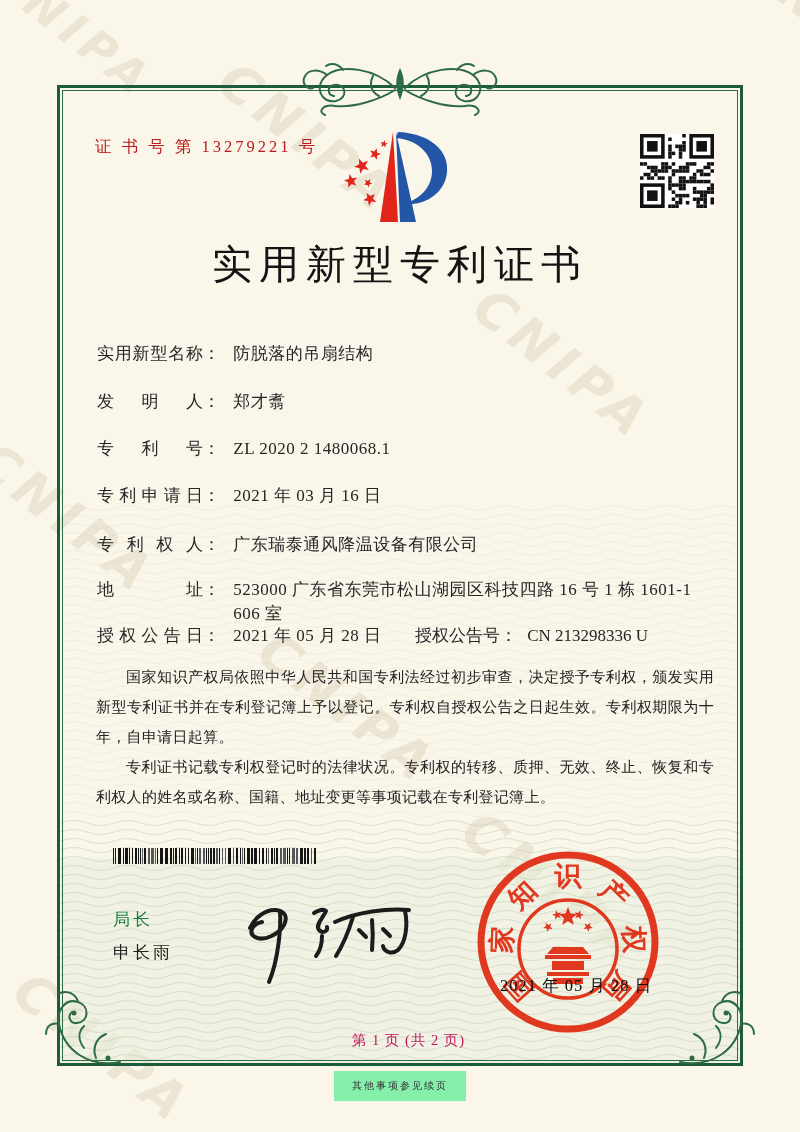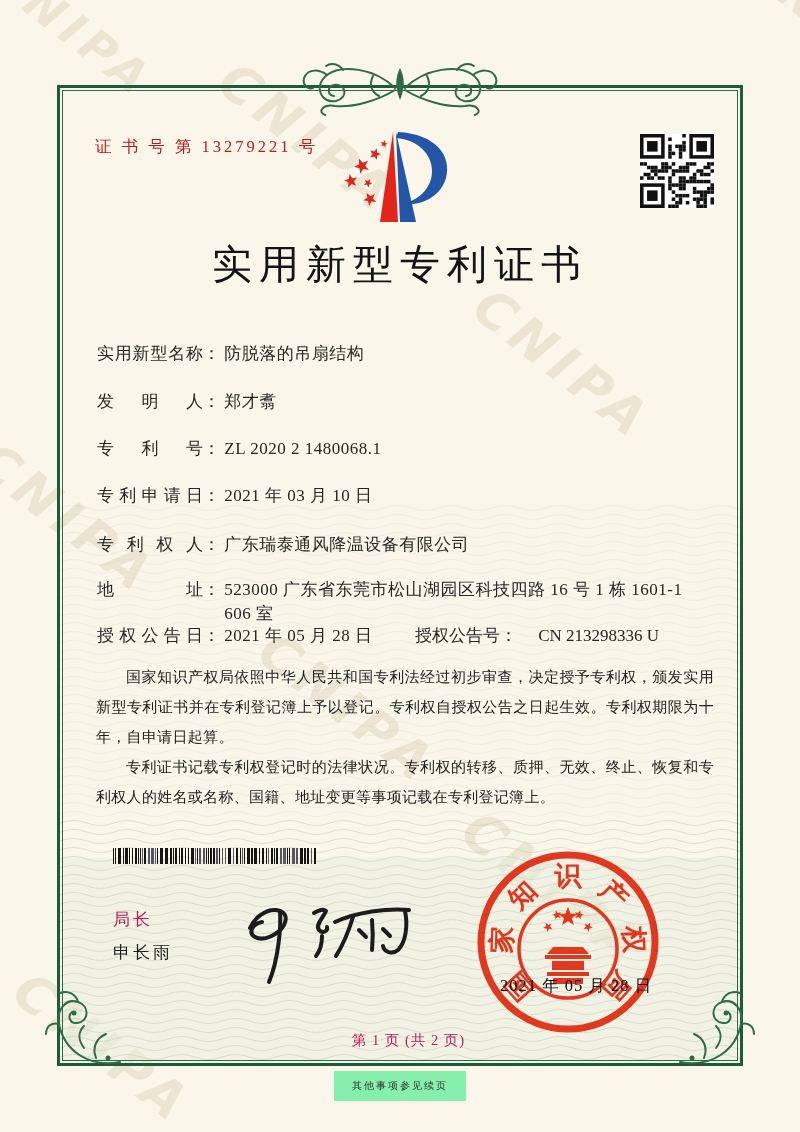--- a/index.html
+++ b/index.html
@@ -37,34 +37,34 @@
     left:0;right:0;top:237px;text-align:center;
     font-size:40px;font-weight:normal;letter-spacing:7px;color:#141414;
   }
   .frow{position:absolute;left:97px;font-size:17px;color:#262626;}
   .flabel{
     display:inline-block;width:106px;vertical-align:top;
     text-align:justify;text-align-last:justify;
   }
   .fcolon{display:inline-block;vertical-align:top;}
   .fvalue{
-    display:inline-block;vertical-align:top;
+    display:inline-block;margin-left:9px;vertical-align:top;
     max-width:462px;word-break:break-all;line-height:24px;
     letter-spacing:0.5px;
   }
   .grant-no{position:absolute;left:318px;top:0;white-space:nowrap;}
   .body-text{
     left:96px;top:662px;width:618px;
   }
   .body-text p{
     margin:0;text-indent:2em;font-size:15px;line-height:30px;
     color:#222;text-align:justify;letter-spacing:0.3px;
   }
   .sig-role{left:113px;top:908px;font-family:Liberation Sans, sans-serif;
-    font-size:17px;letter-spacing:3px;color:#be185d;}
+    font-size:17px;letter-spacing:3px;color:#15803d;}
   .sig-name{left:113px;top:941px;font-family:"Liberation Sans","DejaVu Sans",sans-serif;
     font-size:17px;letter-spacing:3px;color:#222;}
   .seal-date{
     left:500px;top:975px;font-size:16.5px;letter-spacing:1px;color:#0d0d0d;z-index:6;
   }
   .page-info{
     left:0;right:0;top:1031px;text-align:center;font-size:14.5px;color:#be185d;letter-spacing:1px;padding-left:17px;
   }
   .note-box{
     left:50%;top:1071px;transform:translateX(-50%);
@@ -344,36 +344,36 @@
 <div class="frow" style="top:390px">
   <span class="flabel">发明人</span><span class="fcolon">：</span>
   <span class="fvalue">郑才翥</span>
 </div>
 <div class="frow" style="top:437px">
   <span class="flabel">专利号</span><span class="fcolon">：</span>
   <span class="fvalue">ZL 2020 2 1480068.1</span>
 </div>
 <div class="frow" style="top:484px">
   <span class="flabel">专利申请日</span><span class="fcolon">：</span>
-  <span class="fvalue">2021 年 03 月 10 日</span>
+  <span class="fvalue">2021 年 03 月 16 日</span>
 </div>
 <div class="frow" style="top:533px">
   <span class="flabel">专利权人</span><span class="fcolon">：</span>
   <span class="fvalue">广东瑞泰通风降温设备有限公司</span>
 </div>
 <div class="frow" style="top:578px">
   <span class="flabel">地址</span><span class="fcolon">：</span>
   <span class="fvalue">523000 广东省东莞市松山湖园区科技四路 16 号 1 栋 1601-1606 室</span>
 </div>
 <div class="frow" style="top:624px;width:620px">
   <span class="flabel">授权公告日</span><span class="fcolon">：</span>
   <span class="fvalue">2021 年 05 月 28 日</span>
   <span class="grant-no">
     <span>授权公告号</span><span>：</span>
-    <span style="margin-left:17px">CN 213298336 U</span>
+    <span style="margin-left:6px">CN 213298336 U</span>
   </span>
 </div>
 
 <div class="abs body-text">
   <p>国家知识产权局依照中华人民共和国专利法经过初步审查，决定授予专利权，颁发实用新型专利证书并在专利登记簿上予以登记。专利权自授权公告之日起生效。专利权期限为十年，自申请日起算。</p>
   <p>专利证书记载专利权登记时的法律状况。专利权的转移、质押、无效、终止、恢复和专利权人的姓名或名称、国籍、地址变更等事项记载在专利登记簿上。</p>
 </div>
 
 <svg id="barcode" class="abs" style="left:113px;top:848px;z-index:2" width="206" height="16" viewBox="0 0 206 16">
     <rect x="0" y="0" width="1" height="16" fill="#151515"></rect>

